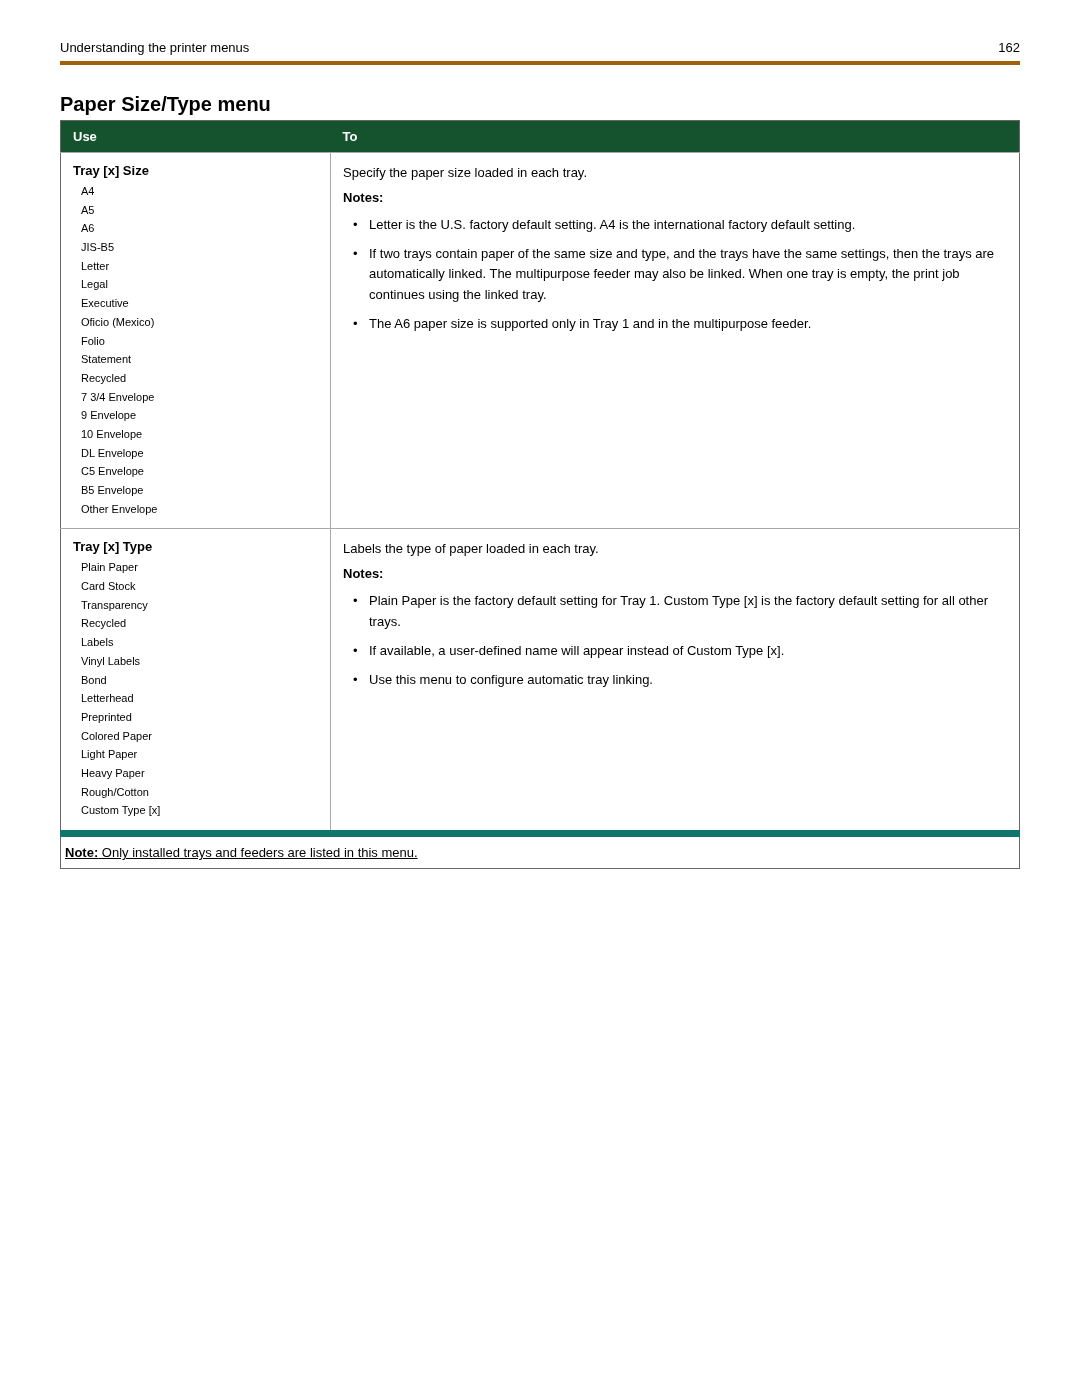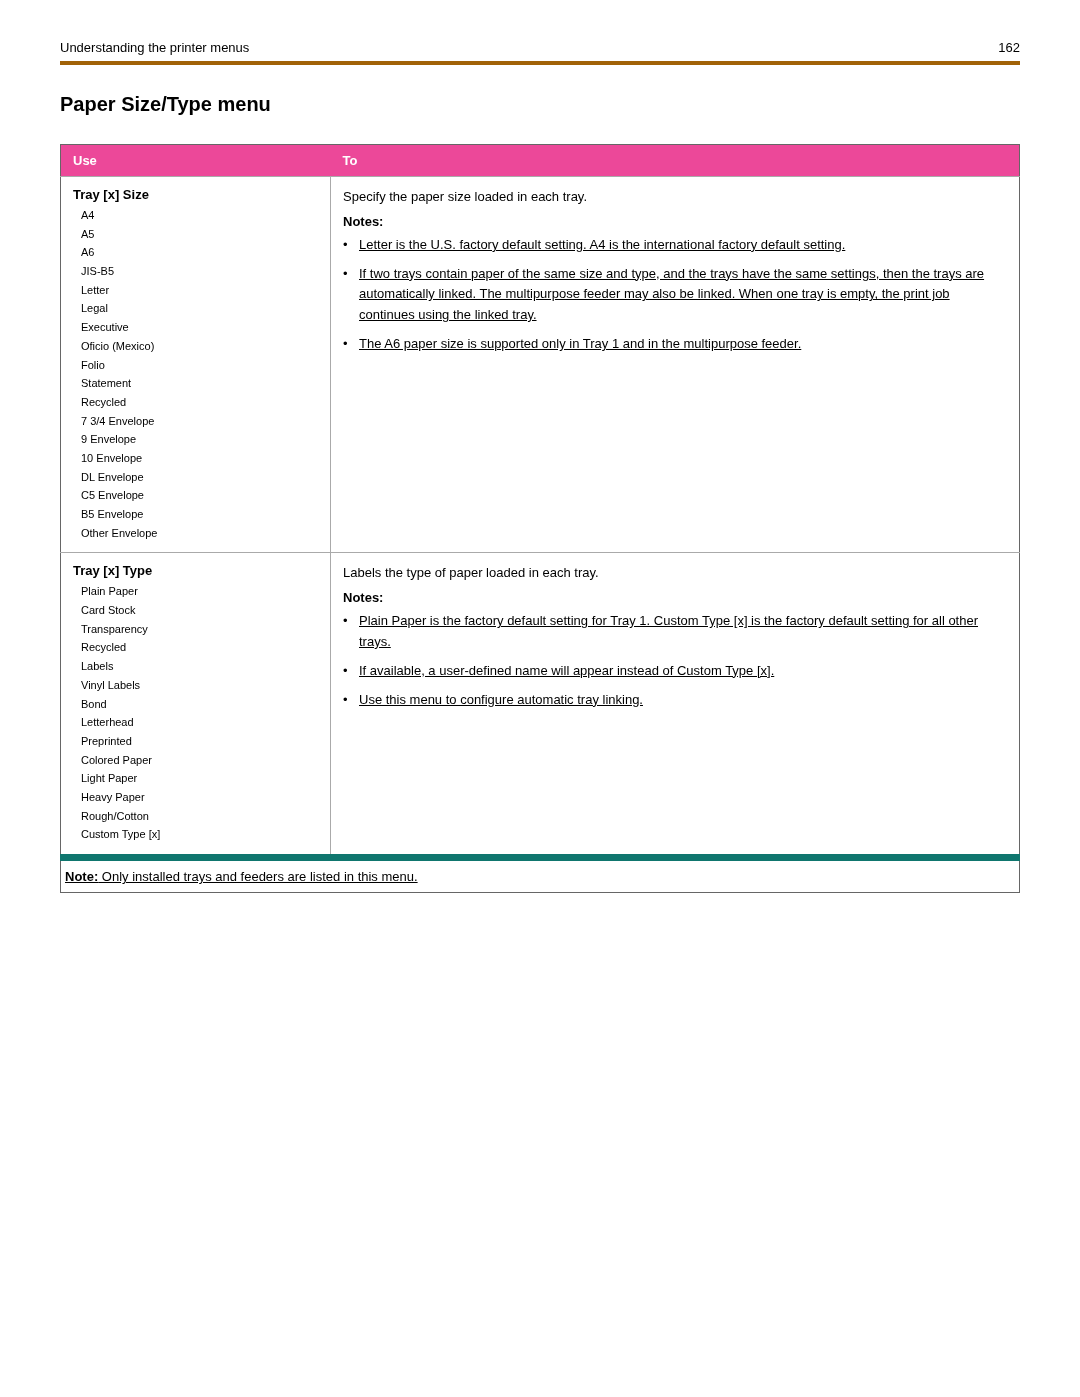--- a/index.html
+++ b/index.html
@@ -34,31 +34,31 @@
 
     .page-header-number {
       font-size: 13px;
       color: #000;
       text-align: center;
     }
 
     .section-title {
       font-size: 20px;
       font-weight: bold;
-      margin-bottom: 28px;
+      margin-bottom: 4px;
     }
 
     table {
       width: 100%;
       border-collapse: collapse;
       border: 1px solid #666;
     }
 
     thead tr {
-      background-color: #ec4899;
+      background-color: #14532d;
       color: #fff;
     }
 
     thead th {
       padding: 8px 12px;
       text-align: left;
       font-size: 13px;
       font-weight: bold;
     }
 
@@ -101,22 +101,21 @@
     .notes-label {
       font-weight: bold;
       font-size: 13px;
       margin-bottom: 6px;
       margin-top: 6px;
     }
 
     .bullet-list {
       list-style: none;
       padding: 0;
-      margin: 0;
-      text-decoration: underline;
+      margin: 10px;
     }
 
     .bullet-list li {
       font-size: 13px;
       line-height: 1.6;
       padding-left: 16px;
       position: relative;
       margin-bottom: 8px;
     }
 

